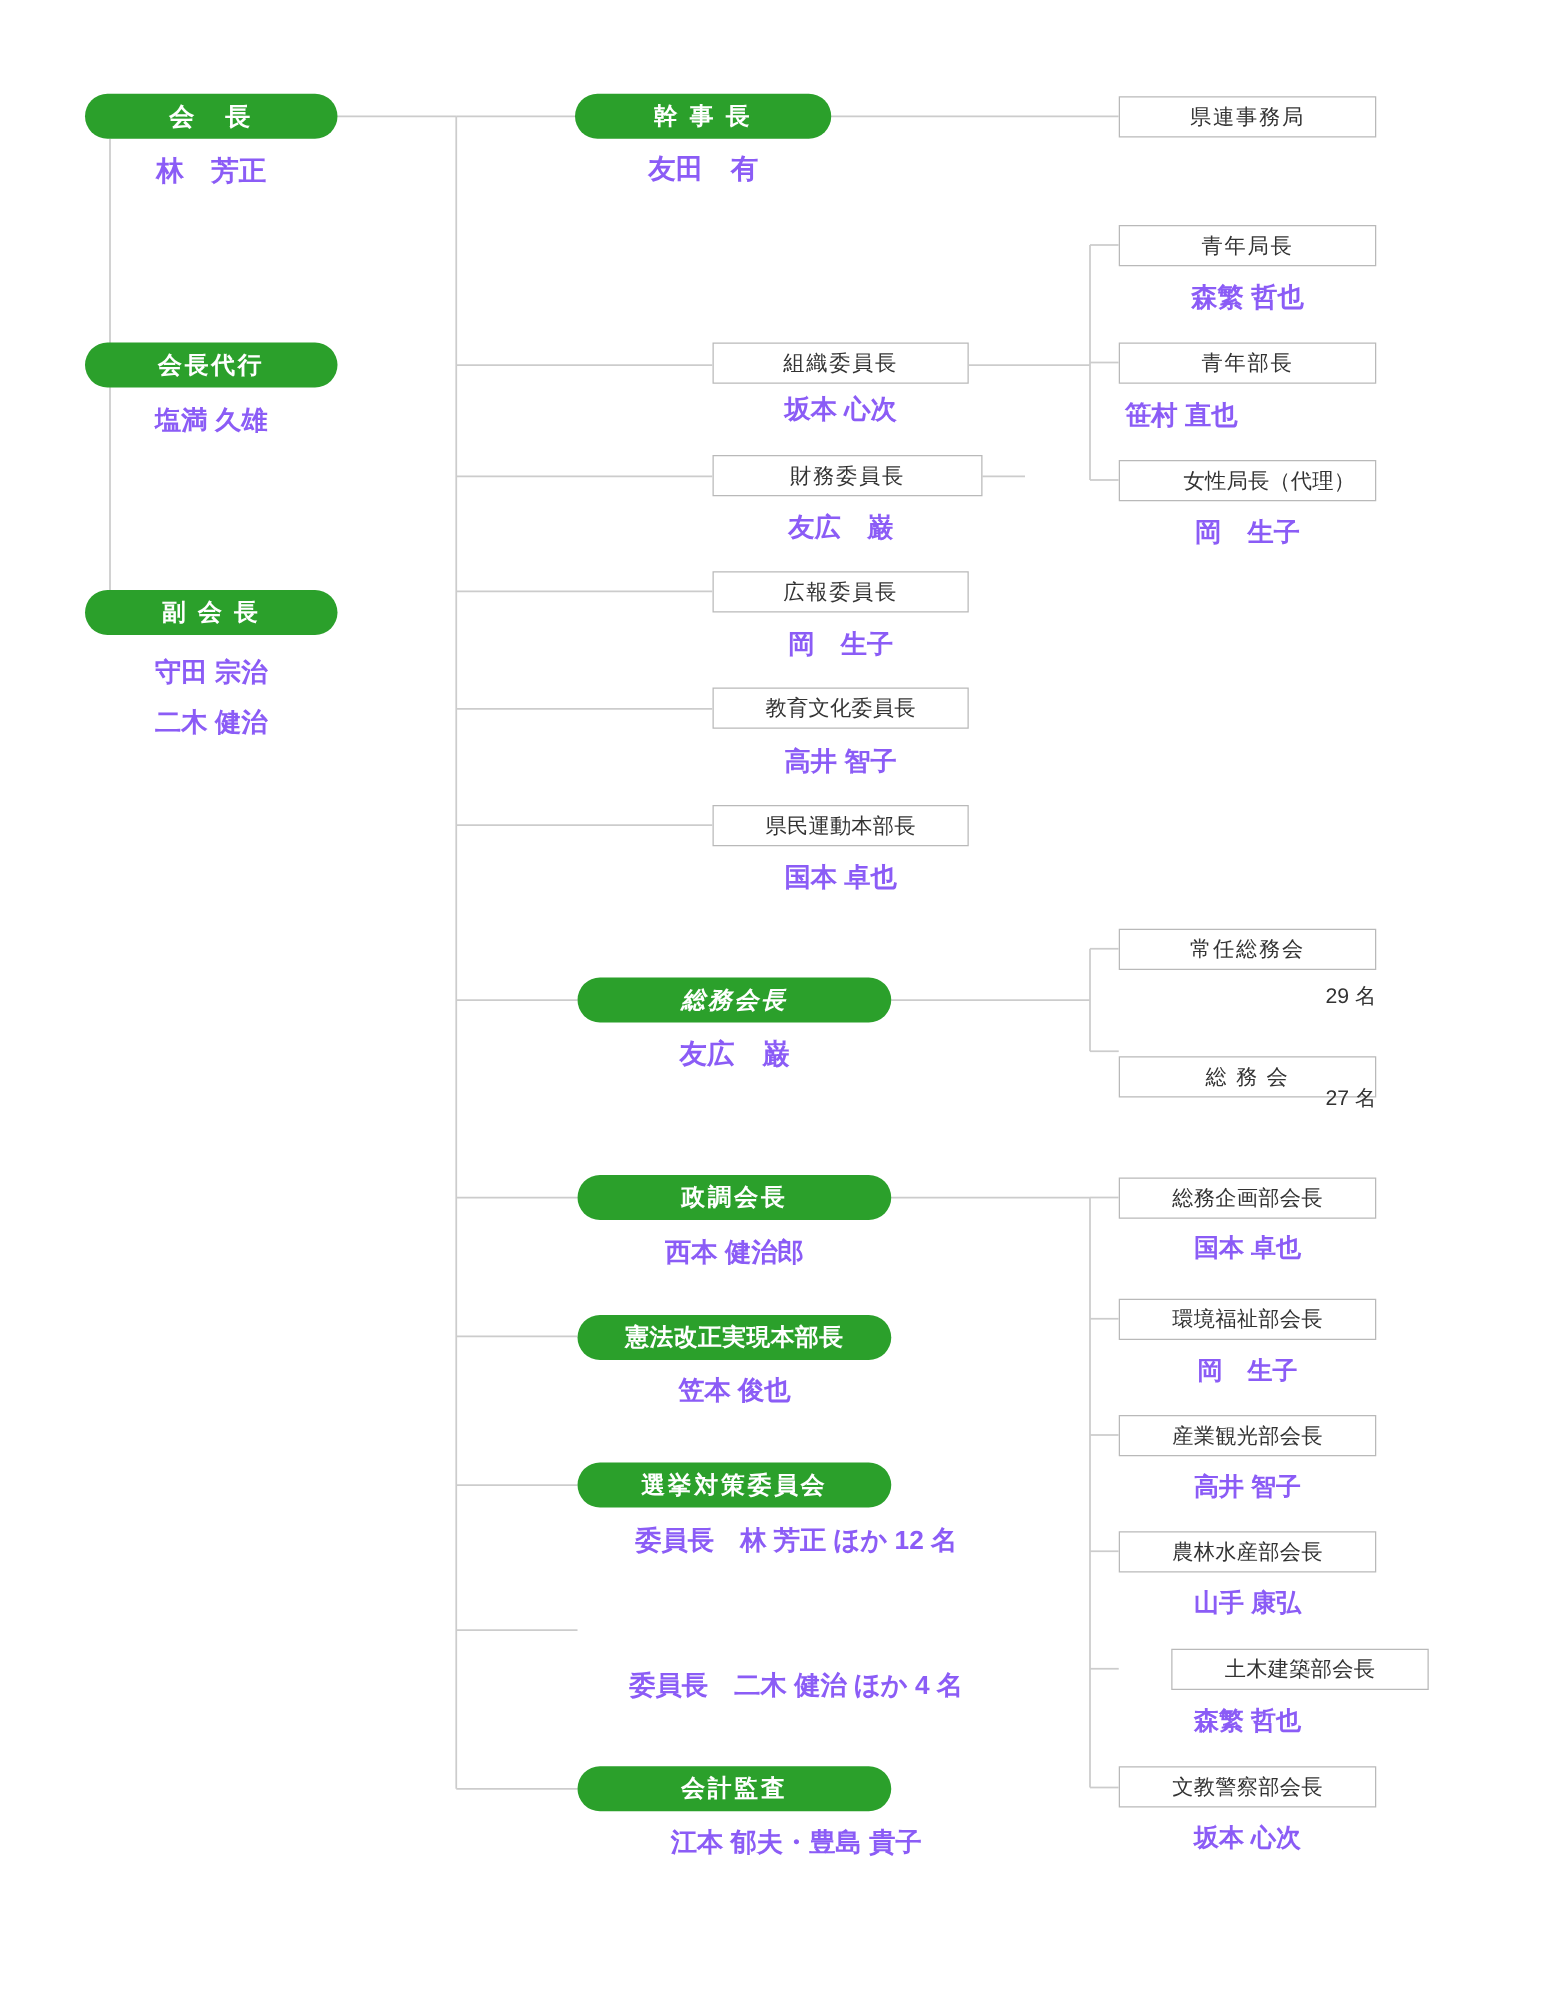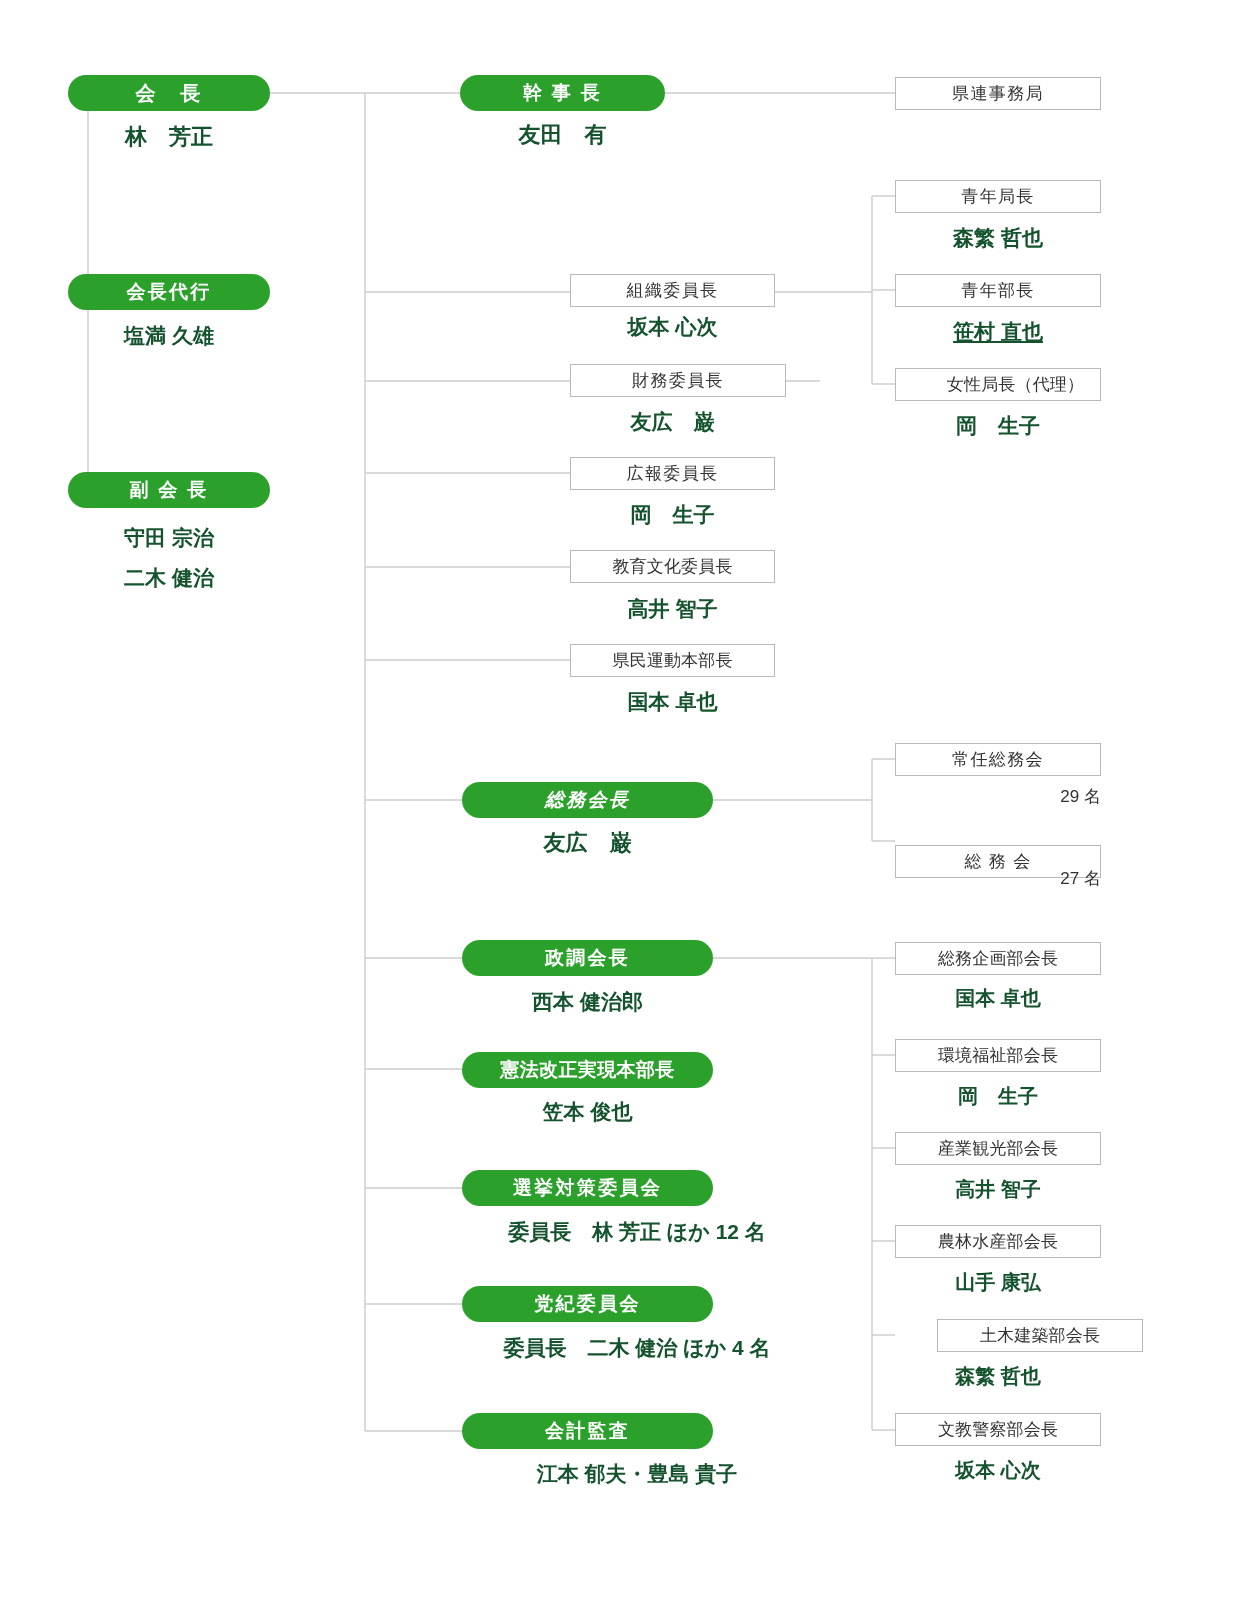--- a/index.html
+++ b/index.html
@@ -58,21 +58,21 @@
     height: 33px;
     box-sizing: border-box;
     letter-spacing: 0.08em;
   }
   .rect.tight {
     letter-spacing: 0.01em;
   }
   .name {
     position: absolute;
     text-align: center;
-    color: #14532d;
+    color: #8b5cf6;
     font-weight: bold;
     white-space: nowrap;
   }
   .count {
     position: absolute;
     text-align: right;
     color: #333333;
     white-space: nowrap;
   }
   .fs17 { font-size: 17px; }
@@ -169,33 +169,32 @@
 
   <div class="node pill fs19" style="left:462px; top:940px; width:251px;">政調会長</div>
   <div class="name fs21" style="left:462px; top:988px; width:251px;">西本 健治郎</div>
 
   <div class="node pill tight fs19" style="left:462px; top:1052px; width:251px;">憲法改正実現本部長</div>
   <div class="name fs21" style="left:462px; top:1098px; width:251px;">笠本 俊也</div>
 
   <div class="node pill fs19" style="left:462px; top:1170px; width:251px;">選挙対策委員会</div>
   <div class="name fs21" style="left:437px; top:1218px; width:400px;">委員長　林 芳正 ほか 12 名</div>
 
-  <div class="node pill fs19" style="left:462px; top:1286px; width:251px;">党紀委員会</div>
   <div class="name fs21" style="left:437px; top:1334px; width:400px;">委員長　二木 健治 ほか 4 名</div>
 
   <div class="node pill fs19" style="left:462px; top:1413px; width:251px;">会計監査</div>
   <div class="name fs21" style="left:437px; top:1460px; width:400px;">江本 郁夫・豊島 貴子</div>
 
   <div class="node rect fs17" style="left:895px; top:77px; width:206px;">県連事務局</div>
 
   <div class="node rect fs17" style="left:895px; top:180px; width:206px;">青年局長</div>
   <div class="name fs21" style="left:895px; top:224px; width:206px;">森繁 哲也</div>
 
   <div class="node rect fs17" style="left:895px; top:274px; width:206px;">青年部長</div>
-  <div class="name fs21" style="left:895px; top:318px; width:206px;text-decoration:underline;">笹村 直也</div>
+  <div class="name fs21" style="left:842px; top:318px; width:206px;">笹村 直也</div>
 
   <div class="node rect tight fs17" style="left:895px; top:368px; width:206px;padding-left:35px;">女性局長（代理）</div>
   <div class="name fs21" style="left:895px; top:412px; width:206px;">岡　生子</div>
 
   <div class="node rect fs17" style="left:895px; top:743px; width:206px;">常任総務会</div>
   <div class="count fs17" style="left:895px; top:785px; width:206px;">29 名</div>
 
   <div class="node rect fs17" style="left:895px; top:825px; width:206px;margin-top:20px;">総 務 会</div>
   <div class="count fs17" style="left:895px; top:867px; width:206px;">27 名</div>
 

